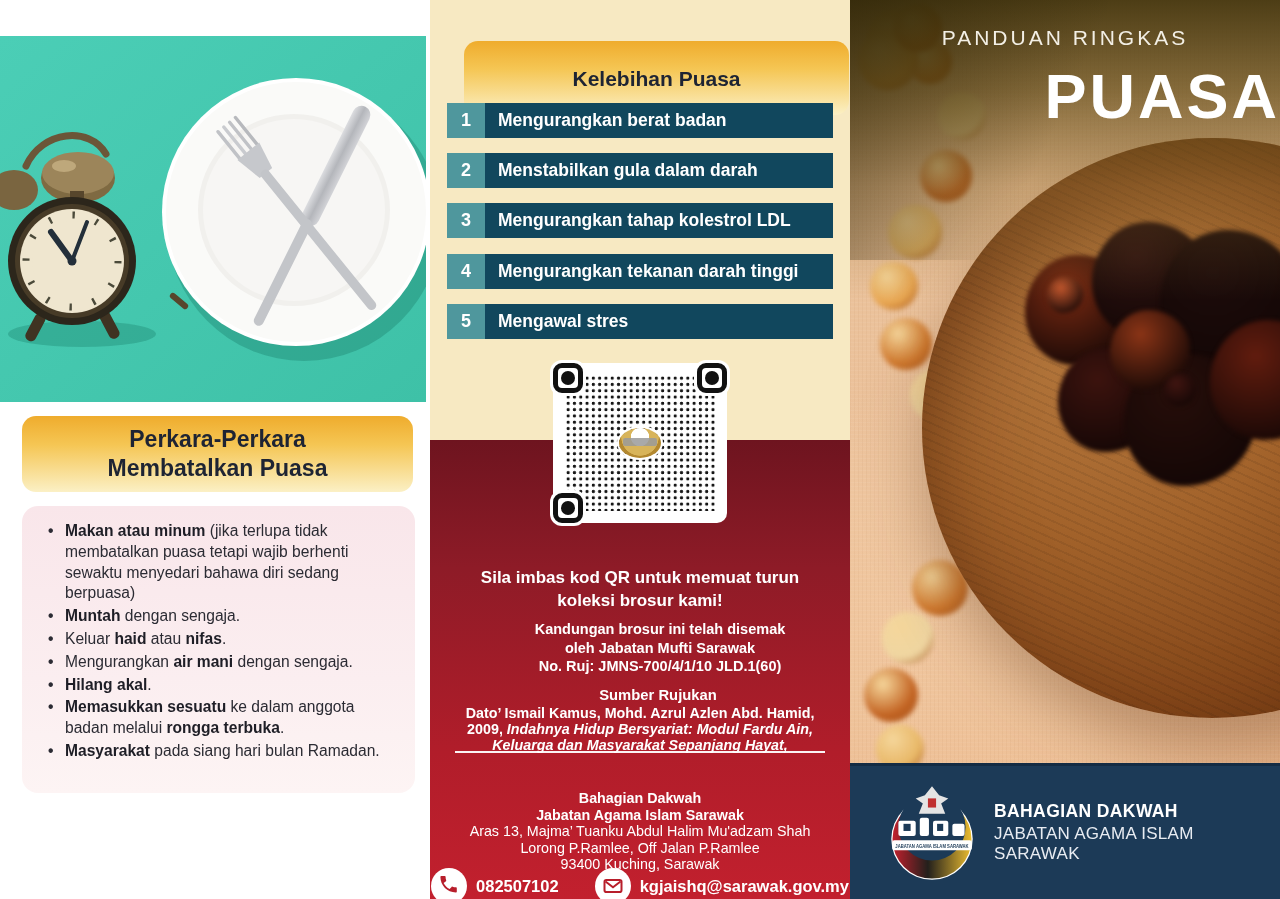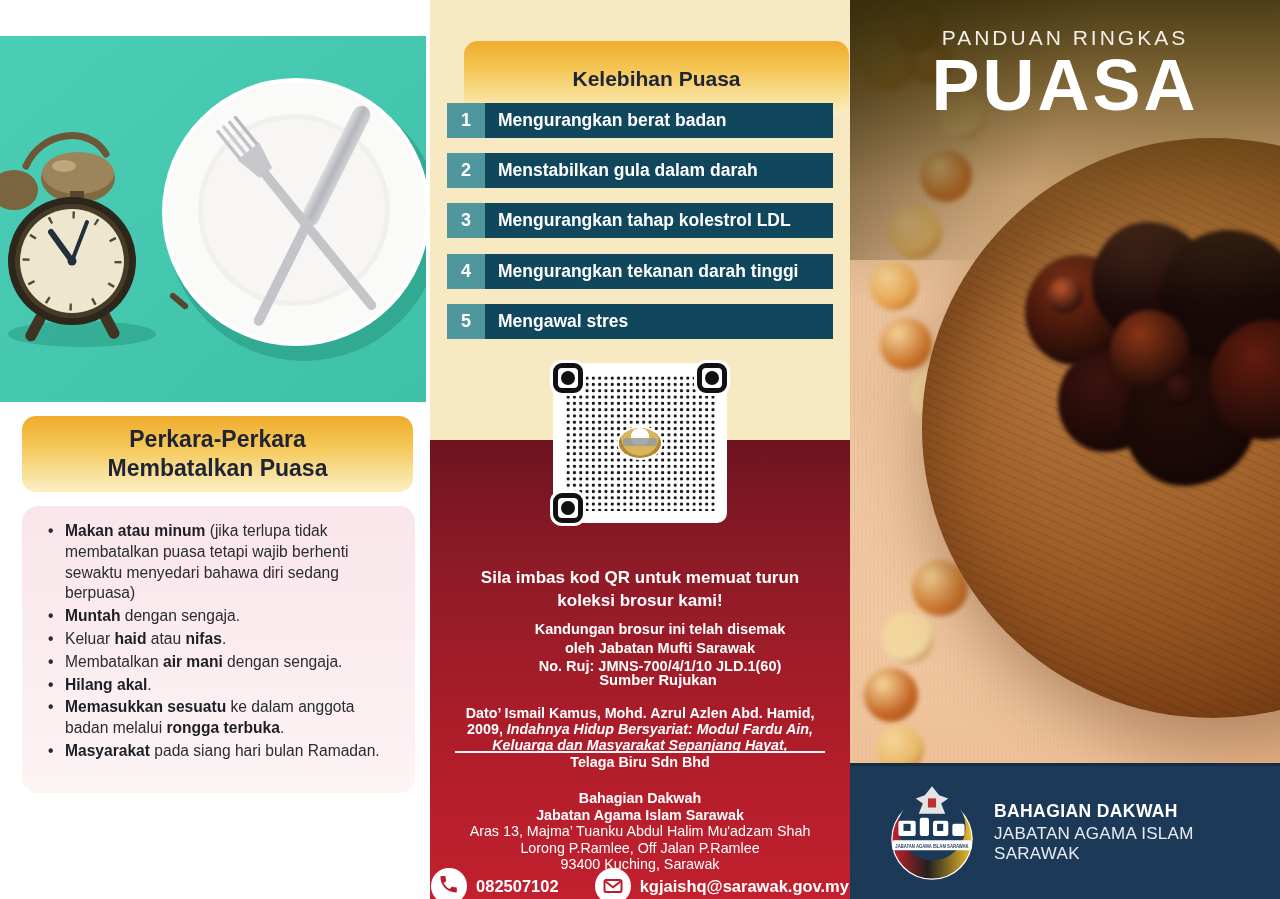--- a/index.html
+++ b/index.html
@@ -47,21 +47,21 @@
   .qr-finder::after{content:"";position:absolute;inset:3px;background:#111;border-radius:50%;}
   .qr-tl{left:0;top:0;} .qr-tr{right:0;top:0;} .qr-bl{left:0;bottom:0;}
   .qr-logo{position:absolute;left:50%;top:50%;transform:translate(-50%,-50%);width:42px;height:30px;
         border-radius:50%;background:radial-gradient(circle at 50% 30%,#fff 0 30%,#d8b45a 32% 62%,#b3882f 64% 100%);
         box-shadow:0 0 0 2px #ffffff;}
   .qr-logo::after{content:"";position:absolute;left:4px;right:4px;top:10px;height:8px;background:#9a9a9a;
         border-radius:2px;opacity:.85;}
   .red-zone .abs{position:absolute;left:0;width:100%;text-align:center;color:#fff;margin-top:28px;}
   .qr-caption{top:98px;font-size:17px;font-weight:bold;line-height:23px;}
   .review-block{top:152px;font-size:14.5px;font-weight:bold;line-height:18.5px;padding-left:40px;}
-  .source-title{top:204px;font-size:14.8px;font-weight:bold;padding-left:36px;}
+  .source-title{top:219px;font-size:14.8px;font-weight:bold;padding-left:36px;}
   .source-lines{top:237px;font-size:14.3px;font-weight:bold;line-height:16.2px;}
   .divider{position:absolute;left:25px;top:311px;width:370px;height:2px;background:#fff;opacity:.95;}
   .org-block{top:322px;font-size:14.3px;line-height:16.6px;}
   .oline{font-weight:normal;}
   .oline.bseg{font-weight:bold;color:#fff;}
   .contact-row{top:400px;display:flex;align-items:center;justify-content:center;gap:9px;}
   .contact-icon{width:36px;height:36px;flex:0 0 36px;}
   .contact-text{font-size:16.5px;font-weight:bold;}
   .contact-gap{width:18px;}
 
@@ -82,22 +82,22 @@
   .beads-layer,.dates-layer{position:absolute;inset:0;}
   .bead{position:absolute;border-radius:50%;filter:blur(2.5px);opacity:.96;}
   .bowl{position:absolute;left:72px;top:138px;width:580px;height:580px;border-radius:50%;
         background:radial-gradient(circle at 32% 32%,#b97d42 0%,#a2622a 38%,#86481a 68%,#63300d 100%);
         box-shadow:inset 0 40px 90px rgba(60,22,0,.55), 0 30px 60px rgba(90,50,20,.35);}
   .bowl::after{content:"";position:absolute;inset:0;border-radius:50%;
         background:repeating-linear-gradient(24deg,rgba(0,0,0,.07) 0 2px,transparent 2px 8px);}
   .blob{position:absolute;border-radius:48% 52% 55% 45%/52% 48% 52% 48%;filter:blur(2px);}
   .right-kicker{position:absolute;left:0;top:26px;width:100%;text-align:center;color:#f3efe5;
         font-size:21px;font-weight:300;letter-spacing:3px;}
-  .right-title{position:absolute;left:0;top:44px;width:100%;text-align:center;color:#ffffff;
-        font-size:72px;font-weight:800;letter-spacing:3px;}
+  .right-title{position:absolute;left:0;top:60px;width:100%;text-align:right;color:#ffffff;
+        font-size:63px;font-weight:800;letter-spacing:3px;}
   .navy-bar{position:absolute;left:0;top:763px;width:430px;height:136px;background:#1c3a57;
         border-top:3px solid #142c44;display:flex;align-items:center;}
   .jais-logo{margin-left:26px;flex:0 0 112px;}
   .navy-text{margin-left:6px;color:#fff;}
   .navy-line1{font-size:17.5px;font-weight:bold;letter-spacing:.4px;}
   .navy-line2{font-size:17px;color:#e8ecf2;letter-spacing:.3px;margin-top:2px;}
 </style>
 </head>
 <body>
 
@@ -164,21 +164,21 @@
     <div class="gold-box left-header">
       <div>Perkara-Perkara</div>
       <div>Membatalkan Puasa</div>
     </div>
 
     <div class="pink-box">
       <ul>
           <li class="batal-item"><span class="bseg ">Makan atau minum</span><span> (jika terlupa tidak membatalkan puasa tetapi wajib berhenti sewaktu menyedari bahawa diri sedang berpuasa)</span></li>
           <li class="batal-item"><span class="bseg ">Muntah</span><span> dengan sengaja.</span></li>
           <li class="batal-item"><span>Keluar </span><span class="bseg ">haid</span><span> atau </span><span class="bseg ">nifas</span><span>.</span></li>
-          <li class="batal-item"><span>Membatalkan </span><span class="bseg ">air mani</span><span> dengan sengaja.</span></li>
+          <li class="batal-item"><span>Mengurangkan </span><span class="bseg ">air mani</span><span> dengan sengaja.</span></li>
           <li class="batal-item"><span class="bseg ">Hilang akal</span><span>.</span></li>
           <li class="batal-item"><span class="bseg ">Memasukkan sesuatu</span><span> ke dalam anggota badan melalui </span><span class="bseg ">rongga terbuka</span><span>.</span></li>
           <li class="batal-item"><span class="bseg ">Masyarakat</span><span> pada siang hari bulan Ramadan.</span></li>
         </ul>
     </div>
   </section>
 
   <section class="panel panel-mid">
     <div class="red-zone">
       <div class="abs qr-caption">
@@ -188,21 +188,20 @@
       <div class="abs review-block">
           <div>Kandungan brosur ini telah disemak</div>
           <div>oleh Jabatan Mufti Sarawak</div>
           <div>No. Ruj: JMNS-700/4/1/10 JLD.1(60)</div>
         </div>
       <div class="abs source-title">Sumber Rujukan</div>
       <div class="abs source-lines">
           <div><span>Dato’ Ismail Kamus, Mohd. Azrul Azlen Abd. Hamid,</span></div>
           <div><span>2009, </span><span class="iseg">Indahnya Hidup Bersyariat: Modul Fardu Ain,</span></div>
           <div><span class="iseg">Keluarga dan Masyarakat Sepanjang Hayat,</span></div>
-          <div><span>Telaga Biru Sdn Bhd</span></div>
         </div>
       <div class="divider"></div>
       <div class="abs org-block">
           <div class="oline bseg">Bahagian Dakwah</div>
           <div class="oline bseg">Jabatan Agama Islam Sarawak</div>
           <div class="oline">Aras 13, Majma’ Tuanku Abdul Halim Mu'adzam Shah</div>
           <div class="oline">Lorong P.Ramlee, Off Jalan P.Ramlee</div>
           <div class="oline">93400 Kuching, Sarawak</div>
         </div>
       <div class="abs contact-row">

